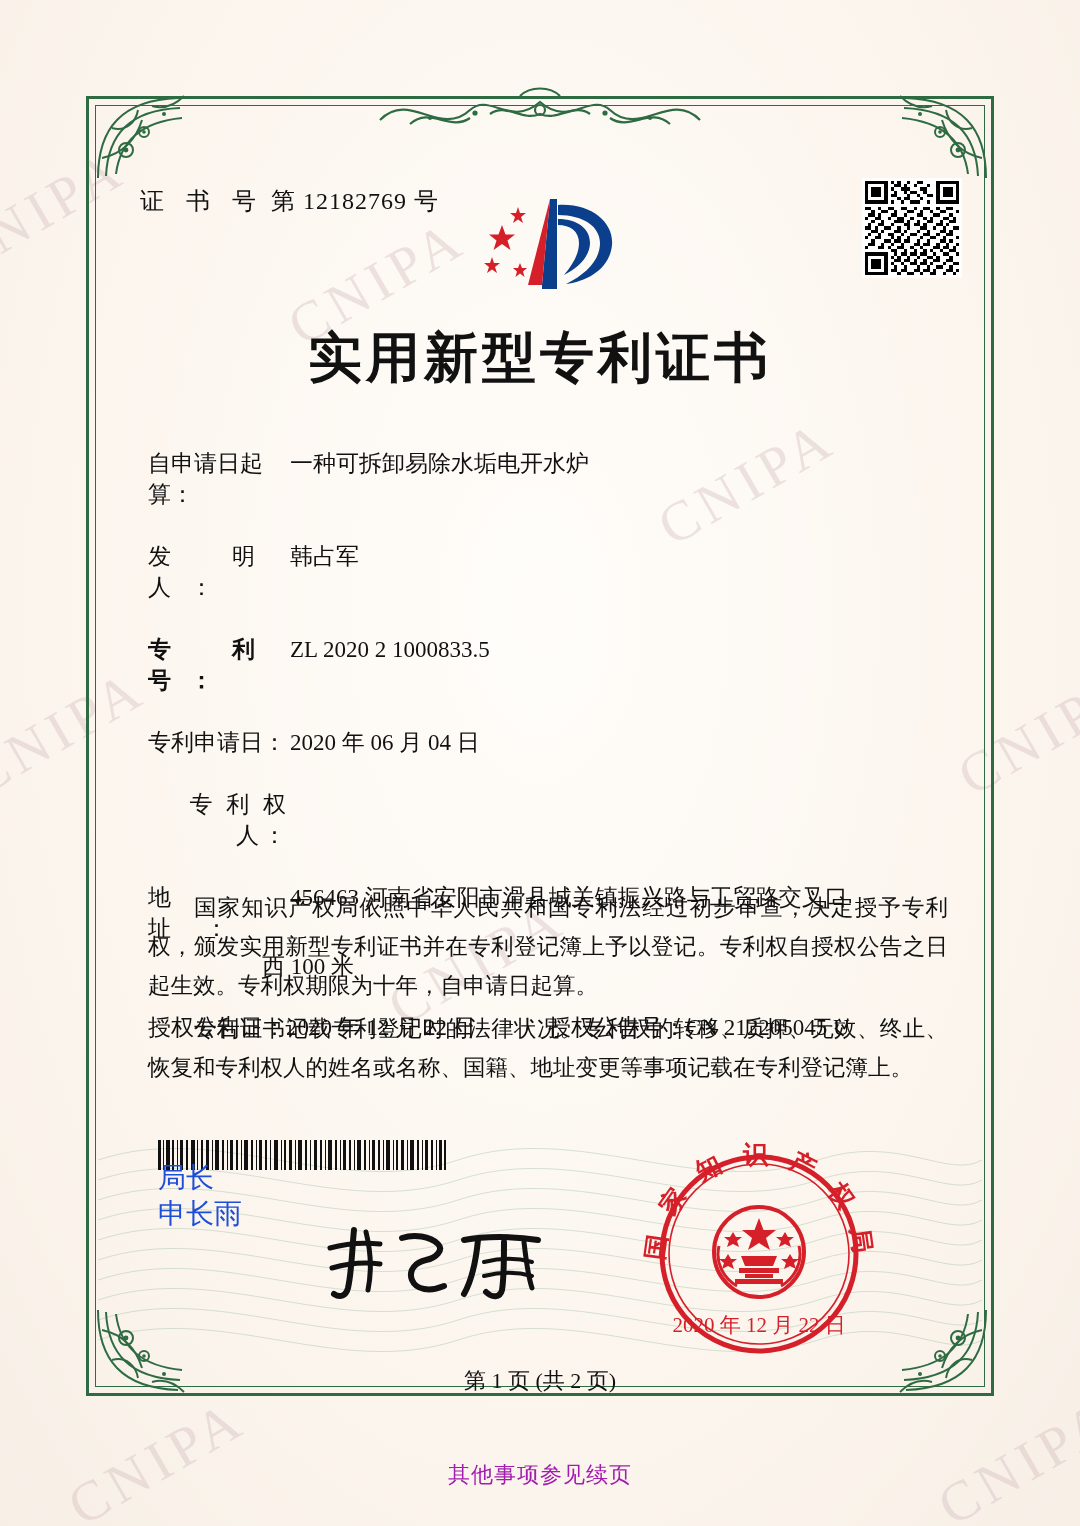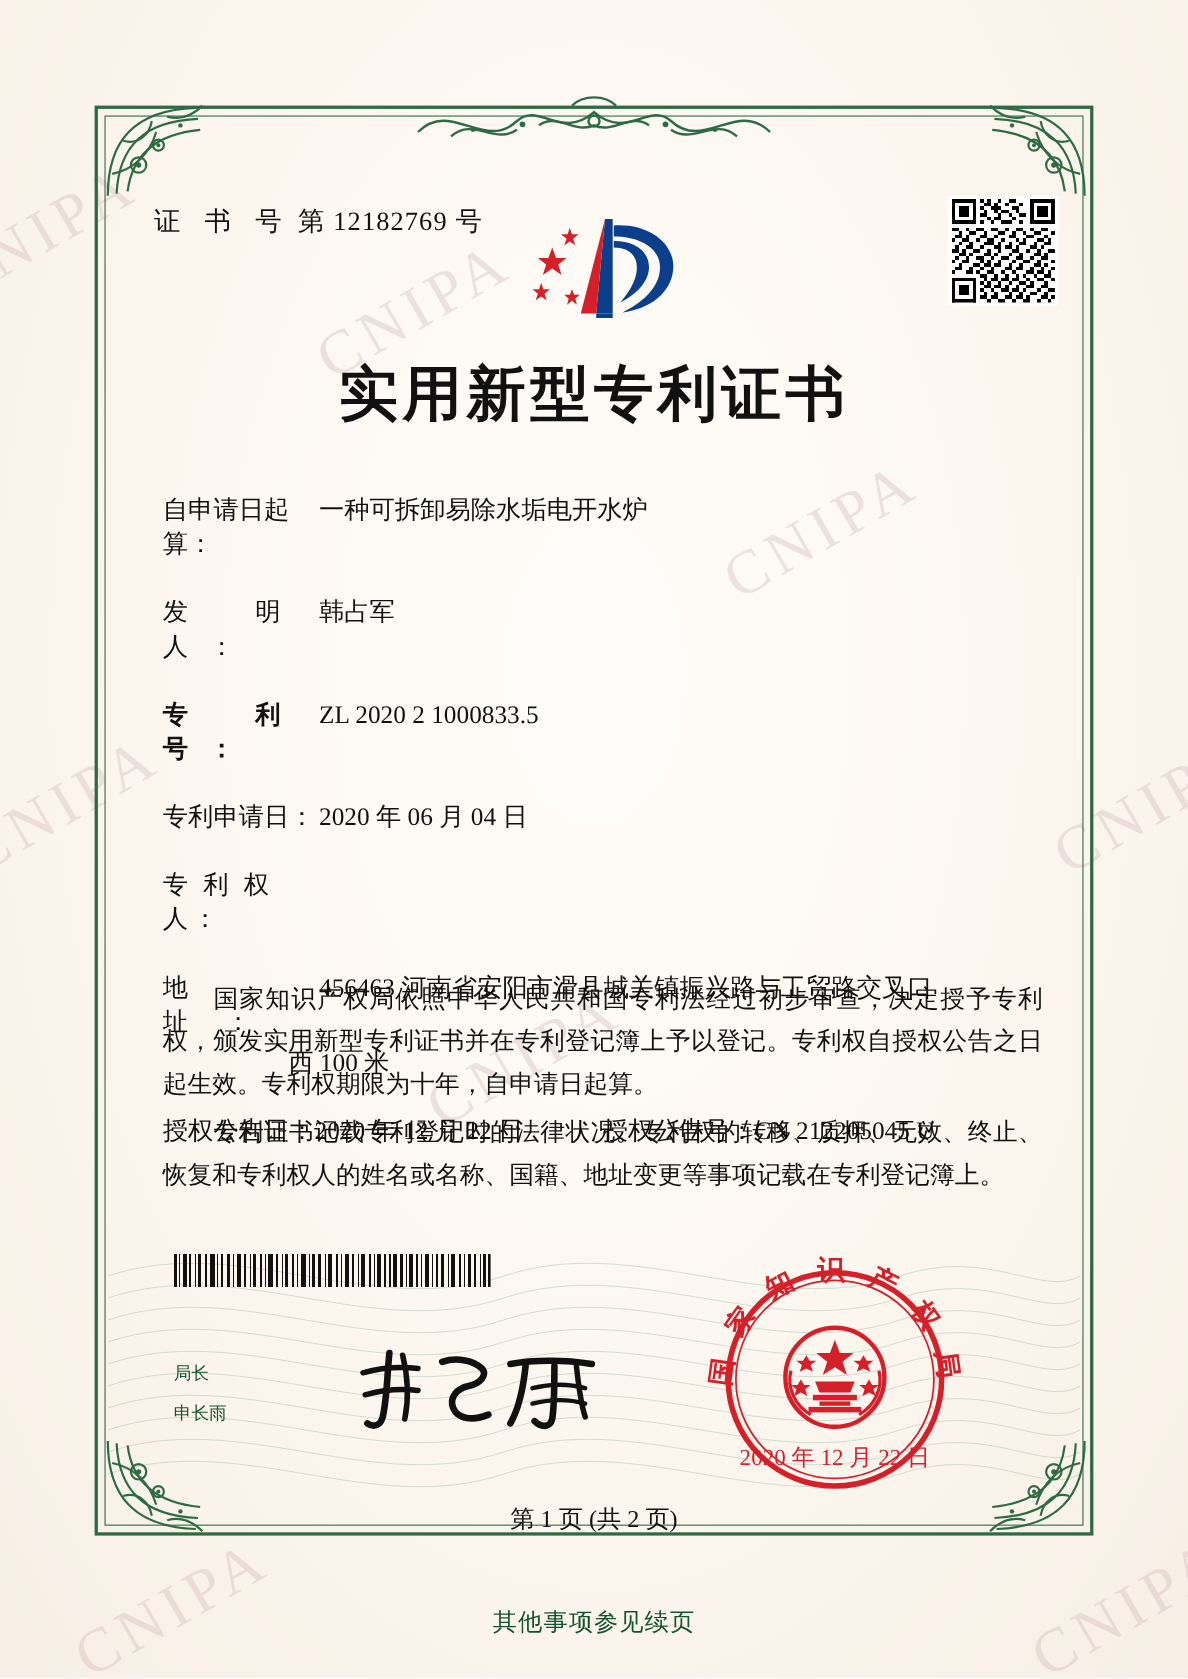--- a/index.html
+++ b/index.html
@@ -177,21 +177,21 @@
     align-items: baseline;
   }
   .f-label {
     width: 142px;
     flex: none;
     display: inline-block;
   }
   .f-label.sp1 { letter-spacing: 0px; }
   .f-label.sp2 { letter-spacing: 19px; }
   .f-label.sp3 { letter-spacing: 19px; font-weight: bold; }
-  .f-label.sp4 { letter-spacing: 4px; }
+  .f-label.sp4 { letter-spacing: 4px; text-align: right; }
   .f-label.sp6 { letter-spacing: 34px; }
   .f-value { flex: 1; }
   .f-value2 {
     margin-left: 114px;
     margin-top: -24px;
     margin-bottom: 30px;
   }
 
   .dual {
     display: flex;
@@ -220,24 +220,24 @@
     top: 1140px;
     width: 288px;
     height: 30px;
   }
   .barcode svg { display: block; width: 100%; height: 100%; }
 
   
   .sig-label {
     position: absolute;
     left: 158px;
-    top: 1232px;
-    font-size: 16px;
+    top: 1160px;
+    font-size: 28px;
     line-height: 36px;
-    color: #14532d;
+    color: #1d4ed8;
   }
   .sig-script {
     position: absolute;
     left: 318px;
     top: 1218px;
     width: 260px;
     height: 86px;
   }
   .sig-script svg { display: block; width: 100%; height: 100%; }
 
@@ -258,21 +258,21 @@
     text-align: center;
     font-size: 22px;
     color: #111;
   }
   .footer-note {
     position: absolute;
     left: 0; right: 0;
     top: 1460px;
     text-align: center;
     font-size: 22px;
-    color: #14532d;
+    color: #a21caf;
     letter-spacing: 1px;
   }
 </style>
 </head>
 <body>
 
 <div class="page">
 
   <div class="watermarks">
     <div class="wm wm8">CNIPA</div>

